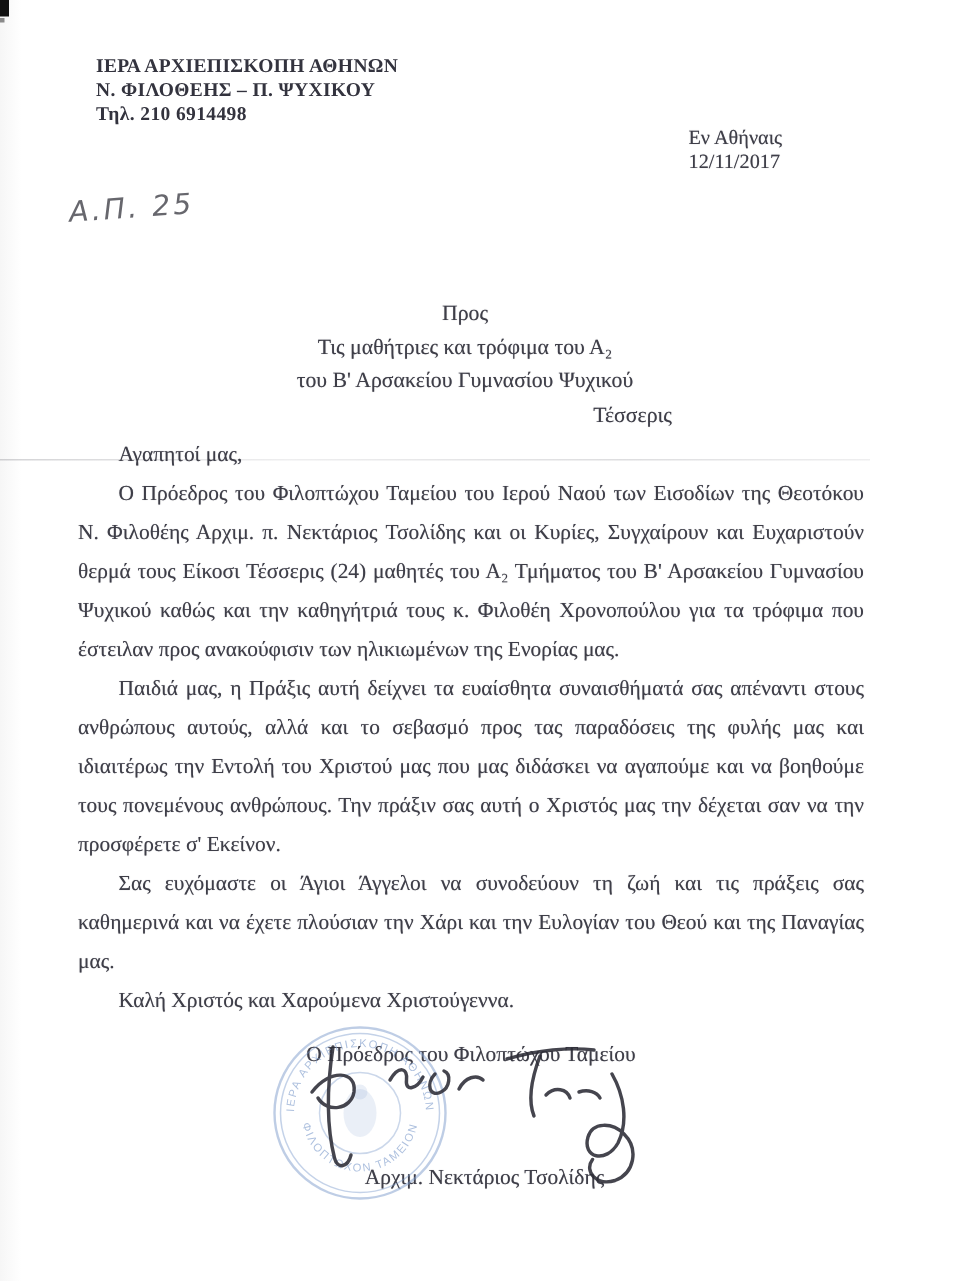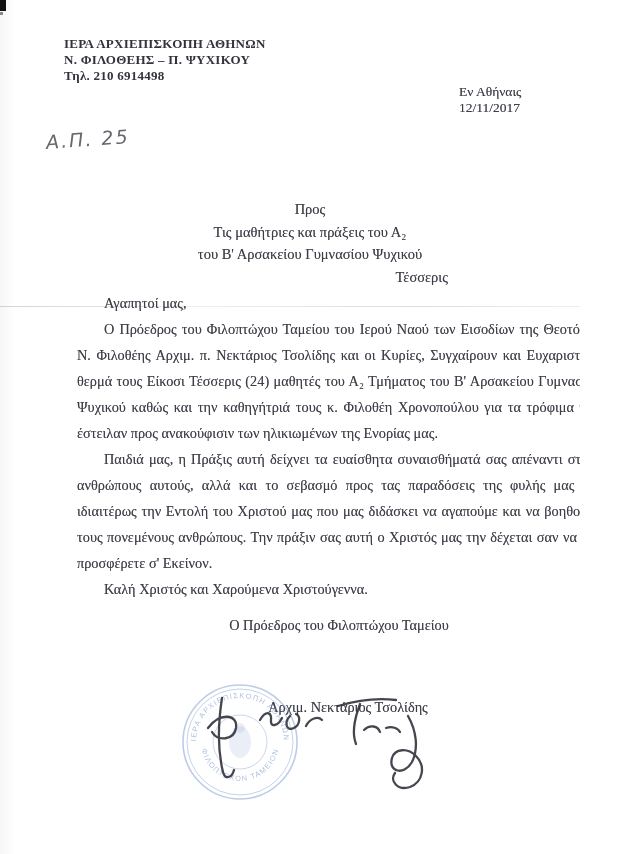--- a/index.html
+++ b/index.html
@@ -30,21 +30,21 @@
   .dateline{position:absolute;left:459px;top:84px;font-size:13.5px;color:var(--text);}
   
   .protocol{position:absolute;left:46px;top:128px;
     font-family:"DejaVu Sans",sans-serif;font-style:italic;
     font-size:19px;color:#46464e;transform:rotate(-4deg);opacity:.82;letter-spacing:2px;}
   
   .recipient{position:absolute;left:150px;top:184px;width:320px;
     font-size:14.5px;line-height:22.5px;text-align:center;margin-top:14px;}
   .recipient .last{text-align:right;padding-right:22px;}
   
-  .bodytext{position:absolute;left:77px;top:290px;width:524px;
+  .bodytext{position:absolute;left:52px;top:290px;width:524px;
     font-size:14.3px;line-height:26px;}
   .salutation{margin:0 0 0 27px;}
   .para{margin:0;text-indent:27px;text-align:justify;}
   .closing{margin:0;text-indent:27px;}
   .sigtitle{margin:10px 0 0 0;text-align:center;}
   .signame{margin:56px 0 17px 18px;text-align:center;}
   
   .stamp{position:absolute;left:174px;top:676px;}
   .scrawl{position:absolute;left:188px;top:686px;}
   .soft{text-shadow:0 0 .5px rgba(62,62,72,.55);}
@@ -63,29 +63,30 @@
     <div>Ν. ΦΙΛΟΘΕΗΣ – Π. ΨΥΧΙΚΟΥ</div>
     <div>Τηλ. 210 6914498</div>
   </div>
 
   <div class="dateline soft">Εν Αθήναις 12/11/2017</div>
 
   <div class="protocol">Α.Π. 25</div>
 
   <div class="recipient soft">
     <div>Προς</div>
-    <div>Τις μαθήτριες και πράξεις του Α₂</div>
+    <div>Τις μαθήτριες και τρόφιμα του Α₂</div>
     <div>του Β' Αρσακείου Γυμνασίου Ψυχικού</div>
     <div class="last">Τέσσερις</div>
   </div>
 
   <div class="bodytext soft">
     <p class="salutation">Αγαπητοί μας,</p>
     <p class="para">Ο Πρόεδρος του Φιλοπτώχου Ταμείου του Ιερού Ναού των Εισοδίων της Θεοτόκου Ν. Φιλοθέης Αρχιμ. π. Νεκτάριος Τσολίδης και οι Κυρίες, Συγχαίρουν και Ευχαριστούν θερμά τους Είκοσι Τέσσερις (24) μαθητές του Α₂ Τμήματος του Β' Αρσακείου Γυμνασίου Ψυχικού καθώς και την καθηγήτριά τους κ. Φιλοθέη Χρονοπούλου για τα τρόφιμα που έστειλαν προς ανακούφισιν των ηλικιωμένων της Ενορίας μας.</p>
     <p class="para">Παιδιά μας, η Πράξις αυτή δείχνει τα ευαίσθητα συναισθήματά σας απέναντι στους ανθρώπους αυτούς, αλλά και το σεβασμό προς τας παραδόσεις της φυλής μας και ιδιαιτέρως την Εντολή του Χριστού μας που μας διδάσκει να αγαπούμε και να βοηθούμε τους πονεμένους ανθρώπους. Την πράξιν σας αυτή ο Χριστός μας την δέχεται σαν να την προσφέρετε σ' Εκείνον.</p>
+    <p class="para">Σας ευχόμαστε οι Άγιοι Άγγελοι να συνοδεύουν τη ζωή και τις πράξεις σας καθημερινά και να έχετε πλούσιαν την Χάρι και την Ευλογίαν του Θεού και της Παναγίας μας.</p>
     <p class="closing">Καλή Χριστός και Χαρούμενα Χριστούγεννα.</p>
     <p class="sigtitle">Ο Πρόεδρος του Φιλοπτώχου Ταμείου</p>
     <p class="signame">Αρχιμ. Νεκτάριος Τσολίδης</p>
   </div>
 
   <svg class="stamp" width="132" height="132" viewBox="0 0 132 132" aria-hidden="true">
     <circle cx="66" cy="66" r="57" fill="none" stroke="var(--stamp)" stroke-width="1.6" opacity="0.50"></circle>
     <circle cx="66" cy="66" r="53" fill="none" stroke="var(--stamp)" stroke-width="1" opacity="0.45"></circle>
     <circle cx="66" cy="66" r="27" fill="none" stroke="var(--stamp)" stroke-width="1" opacity="0.40"></circle>
     <ellipse cx="66" cy="66" rx="11" ry="16" fill="var(--stamp)" opacity="0.16"></ellipse>

